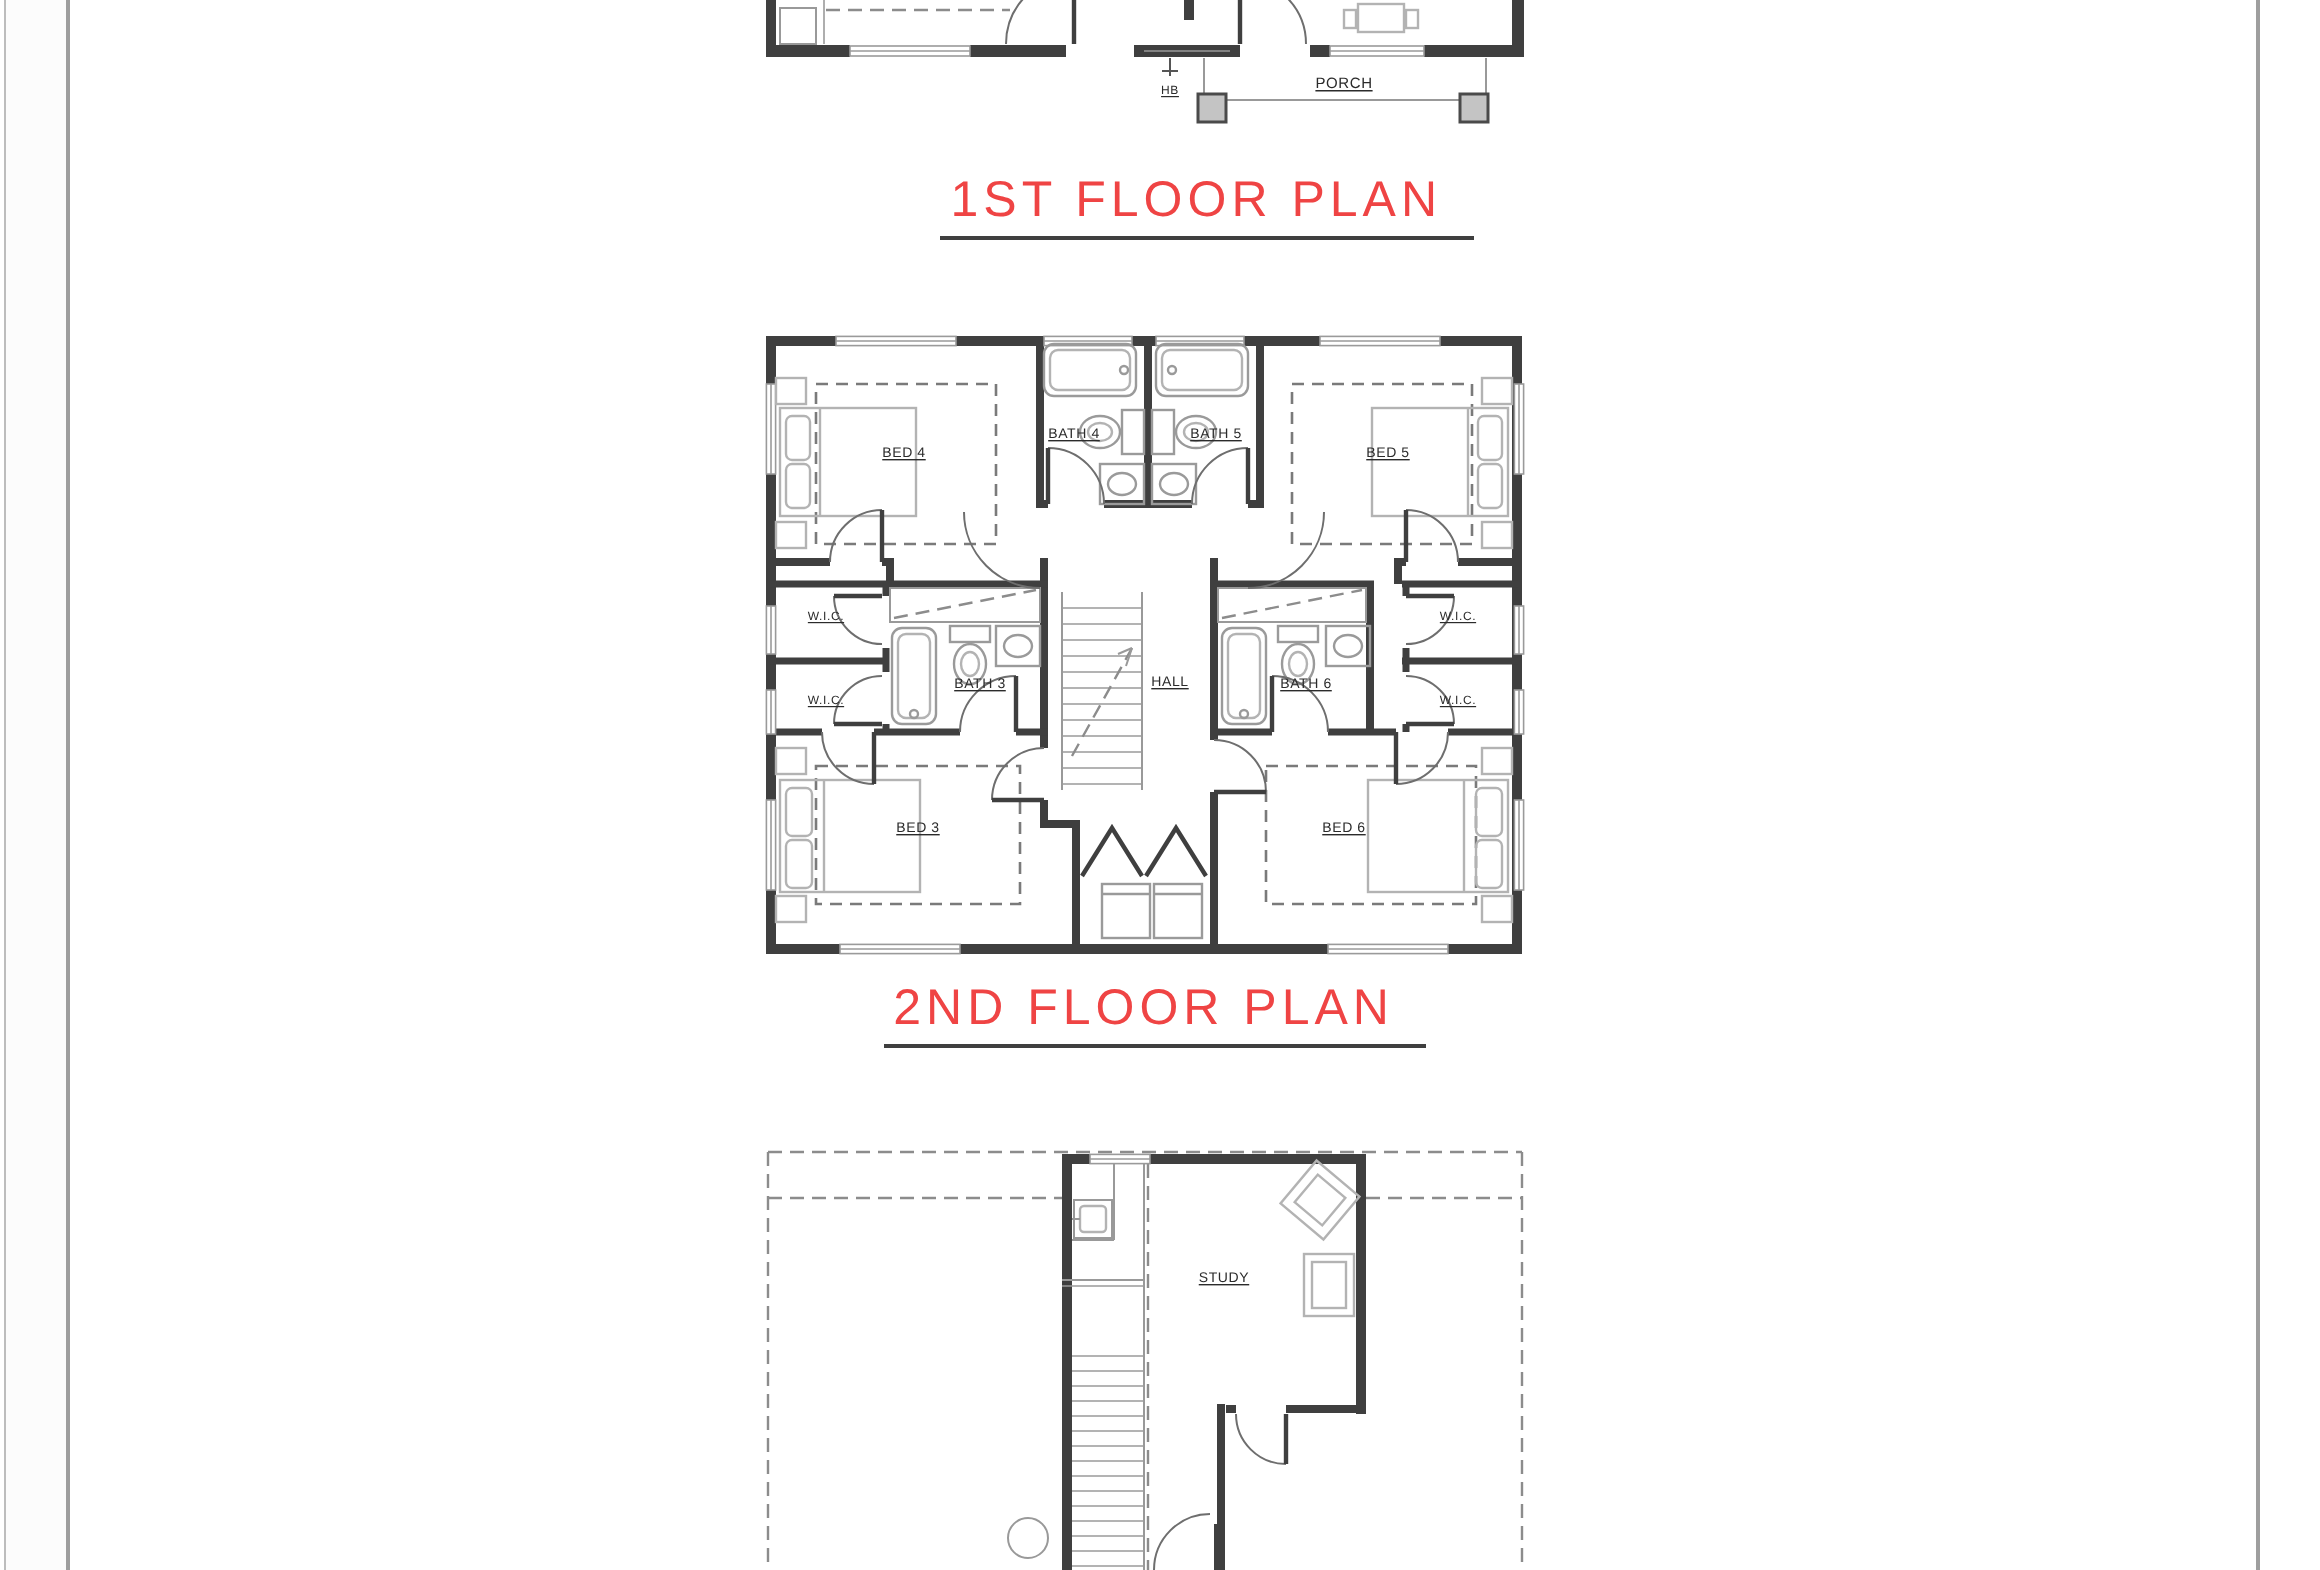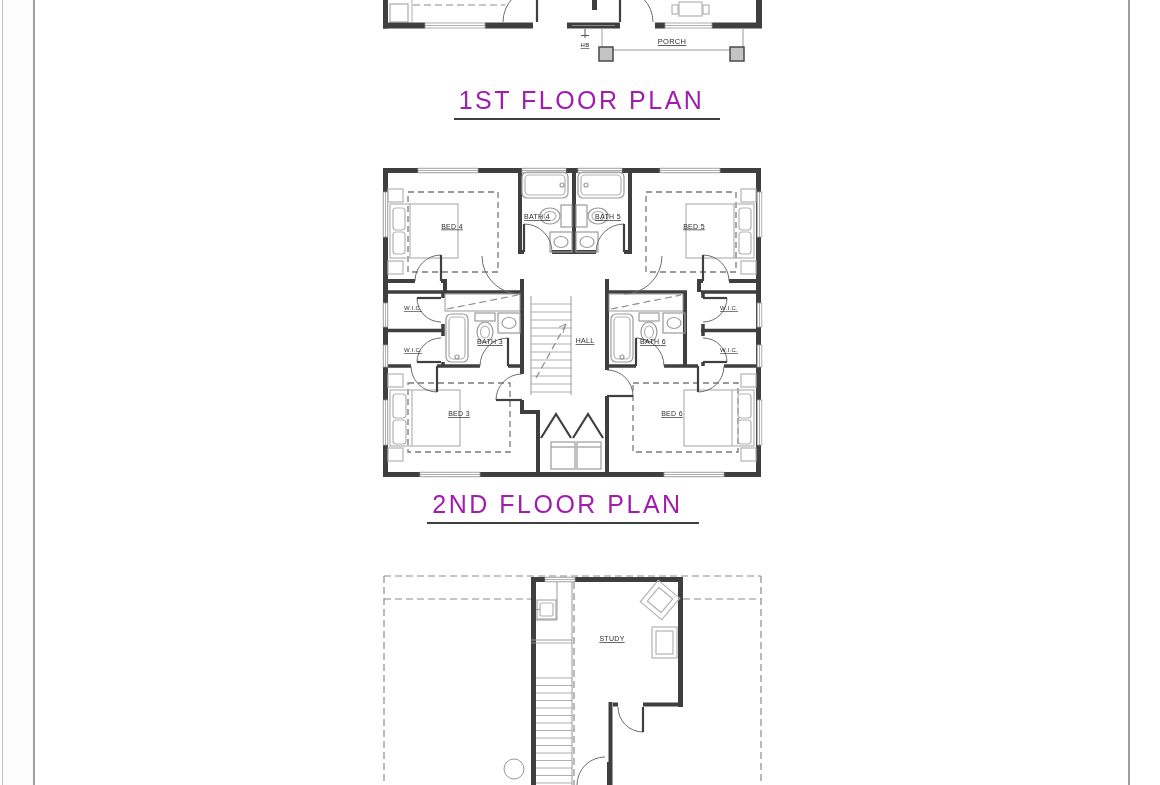--- a/index.html
+++ b/index.html
@@ -7,22 +7,22 @@
         font-family:"Liberation Sans",sans-serif;}
   .edge{position:absolute;top:0;height:785px;}
   .edge-left-outer{left:2px;width:1px;background:#bdbdbd;}
   .gutter{left:3px;width:30px;background:#fcfcfc;}
   .edge-left-inner{left:33px;width:2px;background:#9e9e9e;}
   .edge-right{left:1128px;width:2px;background:#9e9e9e;}
   .svgplan{position:absolute;}
   .plan1{left:380px;top:0;}
   .plan2{left:380px;top:164px;}
   .plan3{left:380px;top:570px;}
-  .title{position:absolute;width:300px;text-align:center;font-size:25px;
-         letter-spacing:2.5px;color:#a21caf;white-space:nowrap;}
+  .title{position:absolute;width:300px;text-align:right;font-size:25px;
+         letter-spacing:2.5px;color:#ef4444;white-space:nowrap;}
   .title span{display:inline-block;border-bottom:2.5px solid #3f3f3f;padding:0 16px 3px 5px;}
   .title1{left:437px;top:86px;}
   .title2{left:413px;top:490px;}
   
   .wall{stroke:#3f3f3f;fill:none;}
   .w6{stroke-width:6;} .w5{stroke-width:5;} .w4{stroke-width:4;} .w3{stroke-width:3.5;}
   .fix{stroke:#9a9a9a;fill:none;stroke-width:1.2;}
   .fixl{stroke:#b3b3b3;fill:none;stroke-width:1.2;}
   .thin{stroke:#999;fill:none;stroke-width:1;}
   .arc{stroke:#6e6e6e;fill:none;stroke-width:1;}

